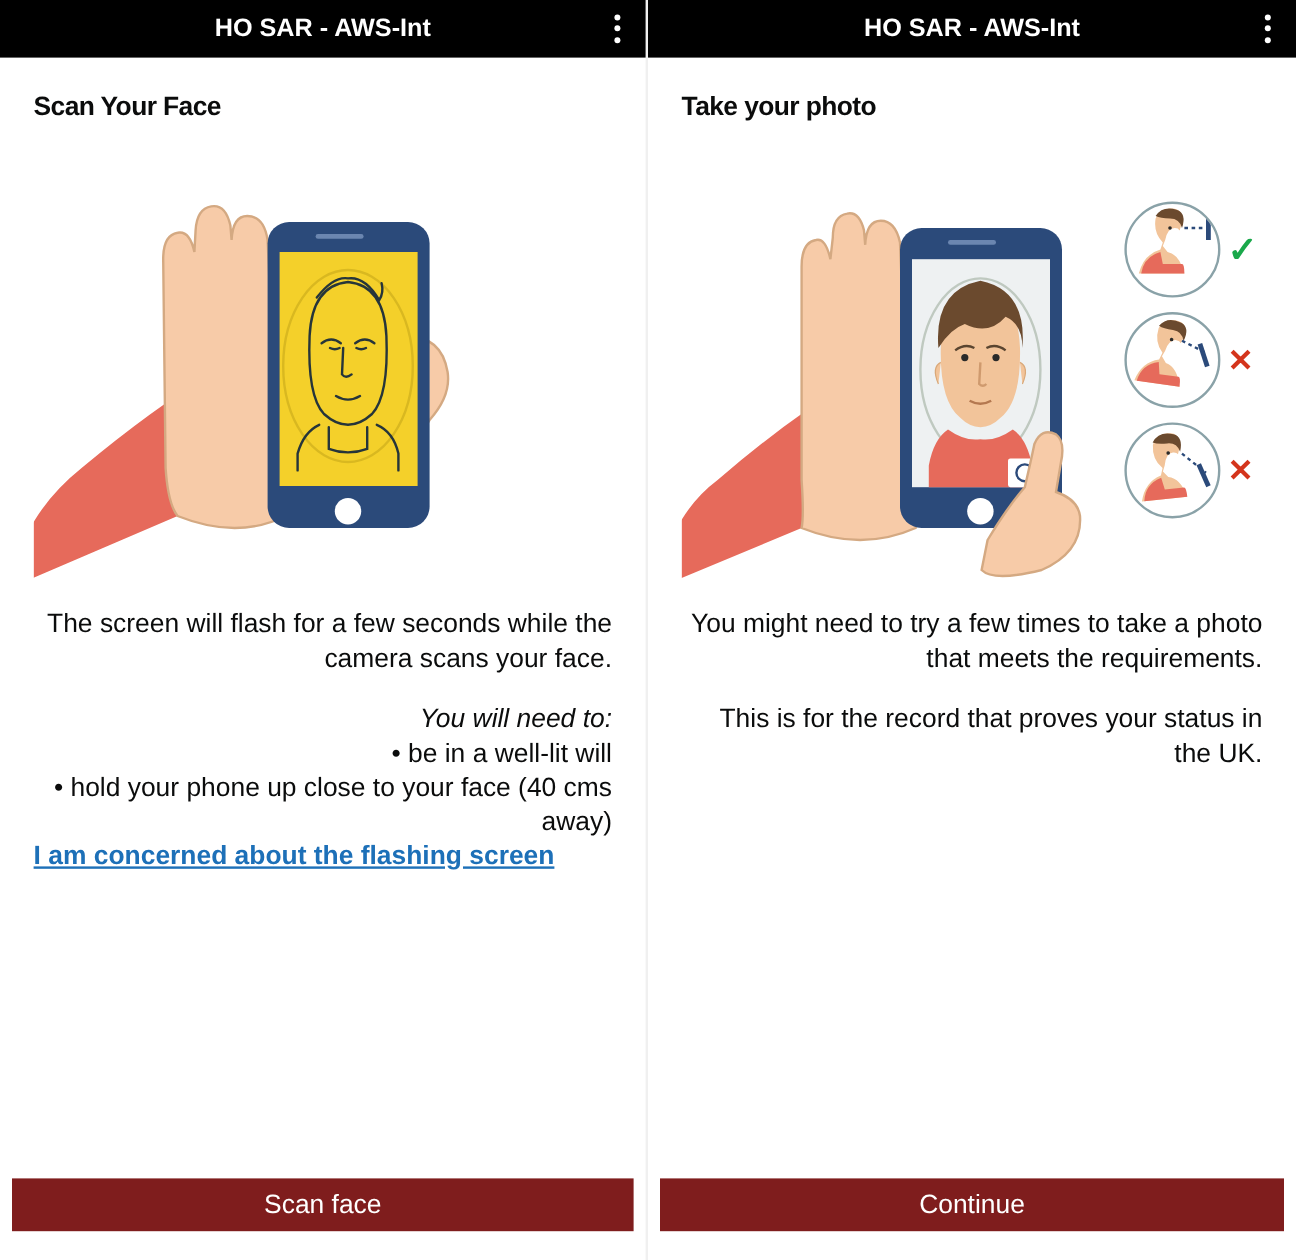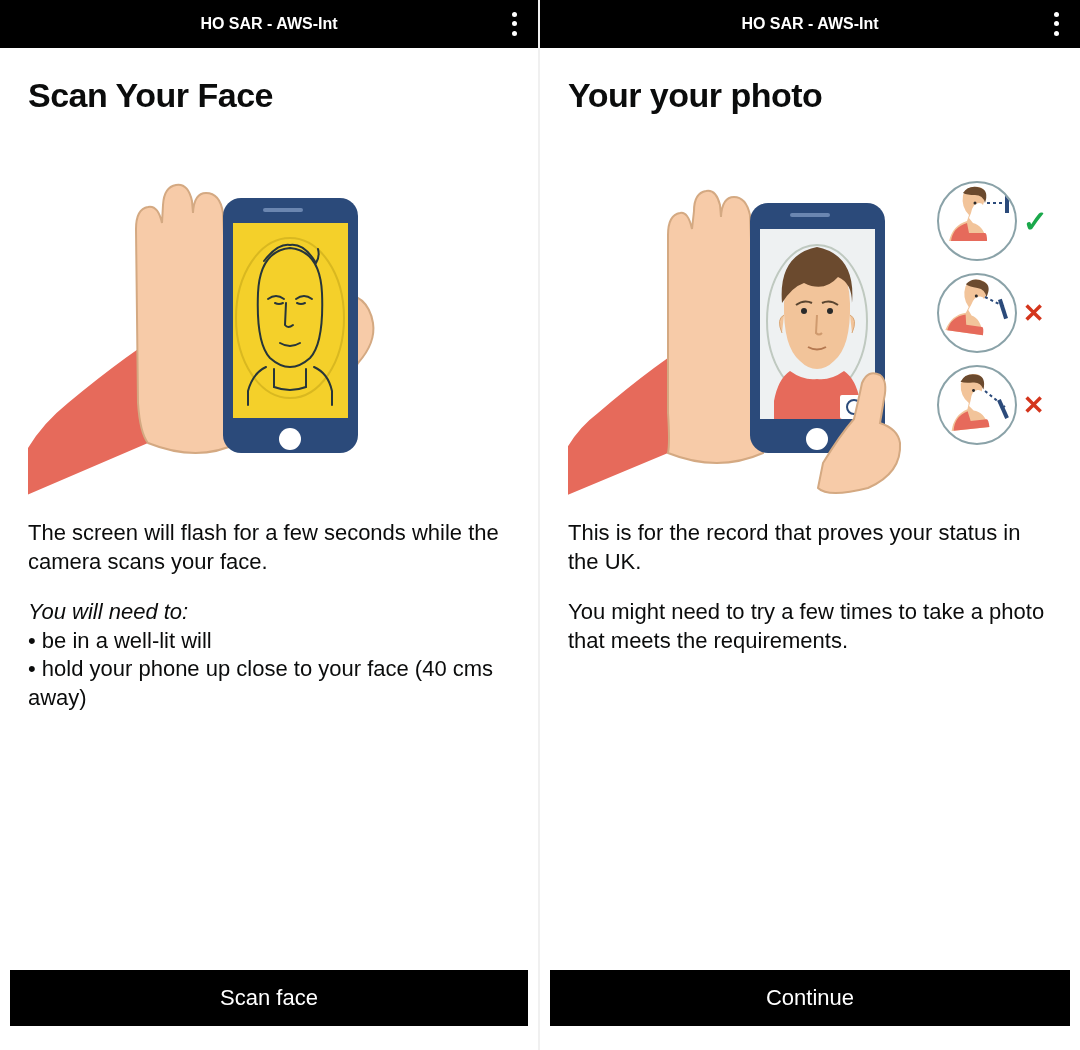--- a/index.html
+++ b/index.html
@@ -23,21 +23,21 @@
       background: #000;
       height: 48px;
       display: flex;
       align-items: center;
       position: relative;
       color: #fff;
       justify-content: center;
     }
     .app-bar-title {
       font-weight: 700;
-      font-size: 16px;
+      font-size: 21px;
       text-align: center;
     }
     .kebab {
       position: absolute;
       right: 12px;
       top: 10px;
       width: 24px;
       height: 28px;
       display: flex;
       flex-direction: column;
@@ -48,55 +48,56 @@
       display: block;
       width: 5px; height: 5px;
       background: #fff;
       border-radius: 50%;
     }
     .content {
       padding: 28px 28px 0 28px;
       flex: 1;
     }
     h1.page-title {
-      font-size: 34px;
+      font-size: 22px;
       font-weight: 800;
       letter-spacing: -0.5px;
       margin-bottom: 28px;
       color: #0b0c0c;
     }
     .illust {
       width: 484px;
       height: 360px;
       position: relative;
       background: #fff;
       overflow: hidden;
       margin-bottom: 16px;
     }
     .body-text {
       font-size: 22px;
       line-height: 1.3;
       color: #0b0c0c;
+      text-align: right;
     }
     .body-text p { margin-bottom: 22px; }
     .bullet-lead { margin-bottom: 2px; font-style: italic; }
     .bullet { display: block; }
     a.link {
       color: #1d70b8;
       font-weight: 700;
       text-decoration: underline;
       font-size: 22px;
     }
     .action-btn {
       position: absolute;
       left: 10px;
       right: 10px;
       bottom: 24px;
-      height: 56px;
-      background: #000000;
+      height: 44px;
+      background: #7f1d1d;
       color: #fff;
       font-size: 22px;
       display: flex;
       align-items: center;
       justify-content: center;
       font-weight: 400;
       cursor: pointer;
     }
     
     .tips {
@@ -170,35 +171,36 @@
 
     <div class="body-text">
       <p>The screen will flash for a few seconds while the camera scans your face.</p>
       <div>
         <span class="bullet-lead">You will need to:</span><br>
         <span class="bullet">• be in a well-lit will</span>
         <span class="bullet">• hold your phone up close to your face (40 cms away)</span>
       </div>
     </div>
 
+    <a href="#" class="link">I am concerned about the flashing screen</a>
   </div>
   <div class="action-btn">Scan face</div>
 </div>
 
 <div class="screen">
   <div class="app-bar">
     <span class="app-bar-title">HO SAR - AWS-Int</span>
     <div class="kebab">
         <span></span>
         <span></span>
         <span></span>
       </div>
   </div>
   <div class="content">
-    <h1 class="page-title">Your your photo</h1>
+    <h1 class="page-title">Take your photo</h1>
 
     <div class="illust">
       <svg viewBox="0 0 484 360" width="484" height="360">
 
         <path d="M -20 360 L 100 310 Q 140 280 148 250 L 138 190 Q 88 220 30 270 Q -10 300 -20 360 Z" fill="#e66a5b"></path>
 
         <path d="M 100 310 Q 150 330 195 310 L 215 125 Q 212 98 198 98 Q 186 98 184 120 L 182 72 Q 178 54 166 54 Q 154 54 153 74 L 152 62 Q 148 46 138 48 Q 126 50 126 68 L 124 86 Q 120 68 112 70 Q 100 72 100 92 L 100 270 Q 102 300 100 310 Z" fill="#f7cba8" stroke="#d4a982" stroke-width="2"></path>
 
         <rect x="182" y="60" width="135" height="250" rx="18" fill="#2b4a7a"></rect>
         <rect x="222" y="70" width="40" height="4" rx="2" fill="#6b86b0"></rect>
@@ -276,18 +278,18 @@
               <line x1="46" y1="24" x2="66" y2="40" stroke="#2b4a7a" stroke-width="2" stroke-dasharray="3 3"></line>
               <rect x="62" y="32" width="4" height="20" fill="#2b4a7a" transform="rotate(-24 64 42)"></rect>
             </svg>
           </div>
           <span class="mark no">✕</span>
         </div>
       </div>
     </div>
 
     <div class="body-text">
+      <p>You might need to try a few times to take a photo that meets the requirements.</p>
       <p>This is for the record that proves your status in the UK.</p>
-      <p>You might need to try a few times to take a photo that meets the requirements.</p>
     </div>
   </div>
   <div class="action-btn">Continue</div>
 </div>
 
 </body></html>

